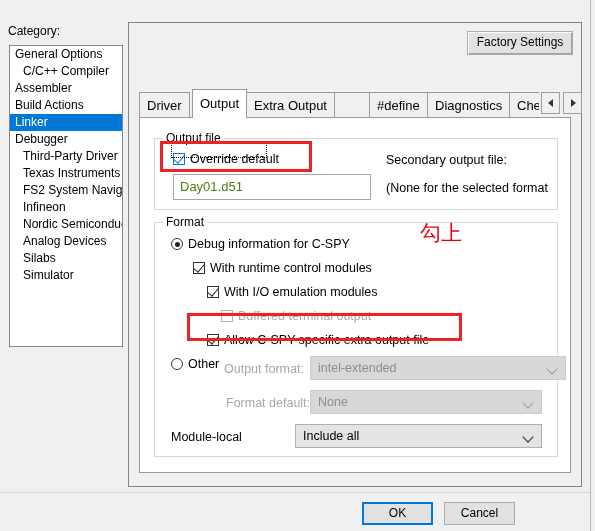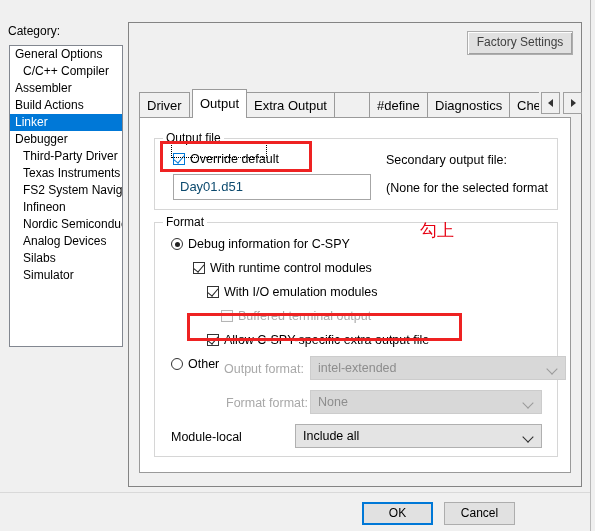--- a/index.html
+++ b/index.html
@@ -66,21 +66,21 @@
   #factory-settings-button {
     position: absolute;
     right: 8px;
     top: 8px;
     width: 104px;
     height: 22px;
     background: #e1e1e1;
     border: 1px solid #adadad;
     font-family: "Liberation Sans", sans-serif;
     font-size: 12px;
-    color: #404040;
+    color: #000000;
     cursor: default;
     box-shadow: inset 1px 1px 0 #fdfdfd, inset -1px -1px 0 #a0a0a0;
     line-height: 20px;
     text-align: center;
   }
 
   
   #tab-strip {
     position: absolute;
     left: 10px;
@@ -256,21 +256,21 @@
     position: absolute;
     left: 18px;
     top: 35px;
     width: 198px;
     height: 26px;
     background: #ffffff;
     border: 1px solid #a6a6a6;
     box-sizing: border-box;
     font-family: "Liberation Sans", sans-serif;
     font-size: 13px;
-    color: #0c4a6e;
+    color: #4d7c0f;
     padding: 0 6px;
     line-height: 24px;
   }
 
   
   .sec-text {
     position: absolute;
     font-size: 12.5px;
     color: #000;
     white-space: nowrap;
@@ -343,21 +343,21 @@
   #redbox-allow {
     left: 187px;
     top: 313px;
     width: 275px;
     height: 28px;
   }
   #annotation-checkthis {
     position: absolute;
     left: 420px;
     top: 219px;
-    font-size: 17px;
+    font-size: 21px;
     color: #e60012;
     font-family: "DejaVu Sans", sans-serif;
     z-index: 30;
     white-space: nowrap;
   }
 
   
   #ok-button {
     position: absolute;
     left: 362px;
@@ -511,21 +511,21 @@
         <span class="radio"></span>
         <span>Other</span>
       </div>
 
       <div class="combo-label label-disabled" style="left:69px; top:139px;">Output format:</div>
       <div class="combo" style="left:155px; top:133px; width:256px;">
         <span>intel-extended</span>
         <span class="chev"></span>
       </div>
 
-      <div class="combo-label label-disabled" style="left:71px; top:173px;">Format format:</div>
+      <div class="combo-label label-disabled" style="left:71px; top:173px;">Format default:</div>
       <div class="combo" style="left:155px; top:167px; width:232px;">
         <span>None</span>
         <span class="chev"></span>
       </div>
 
       <div class="combo-label" style="left:16px; top:207px;">Module-local</div>
       <div class="combo enabled" style="left:140px; top:201px; width:247px;">
         <span>Include all</span>
         <span class="chev"></span>
       </div>

